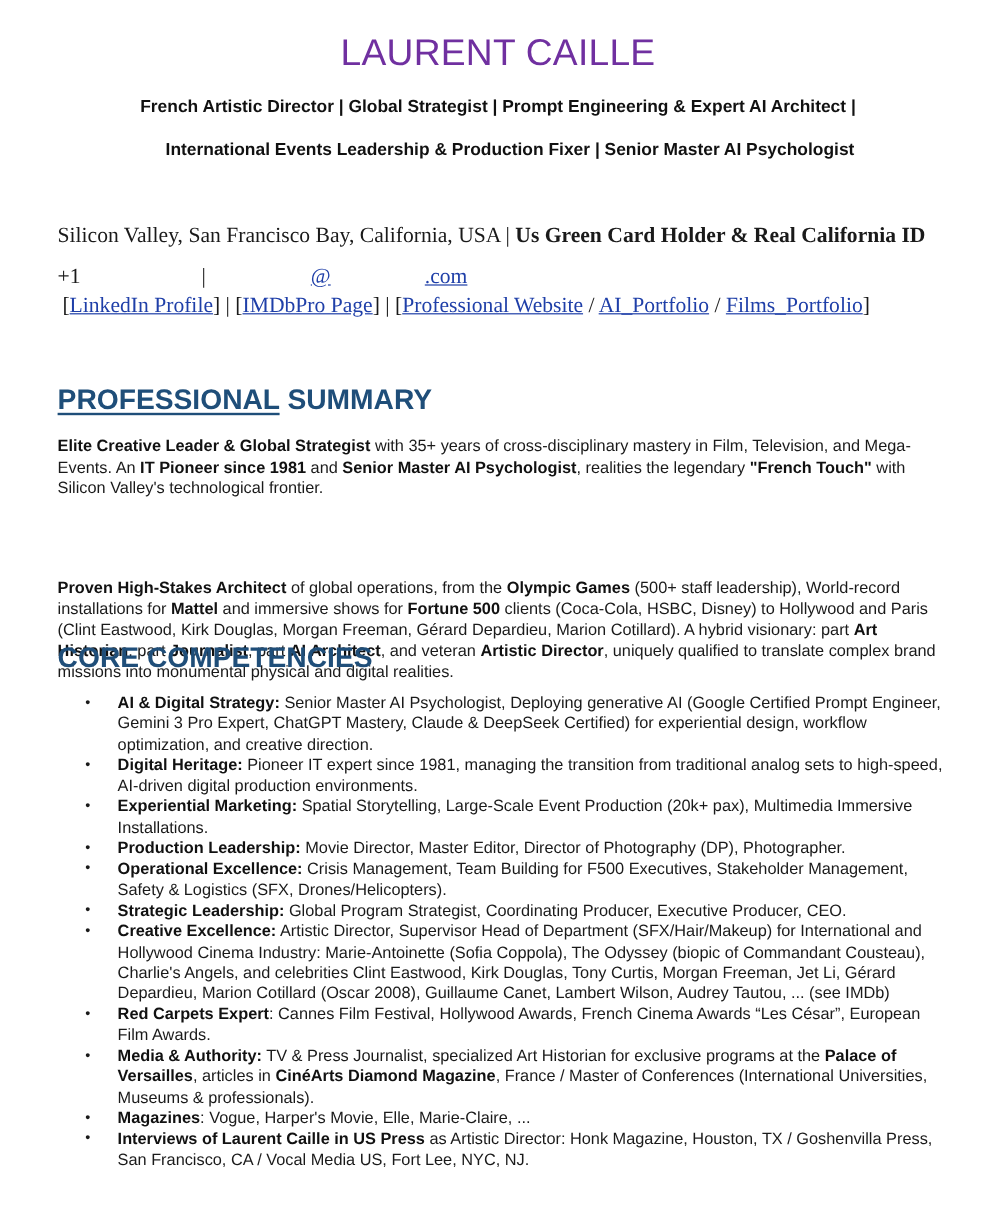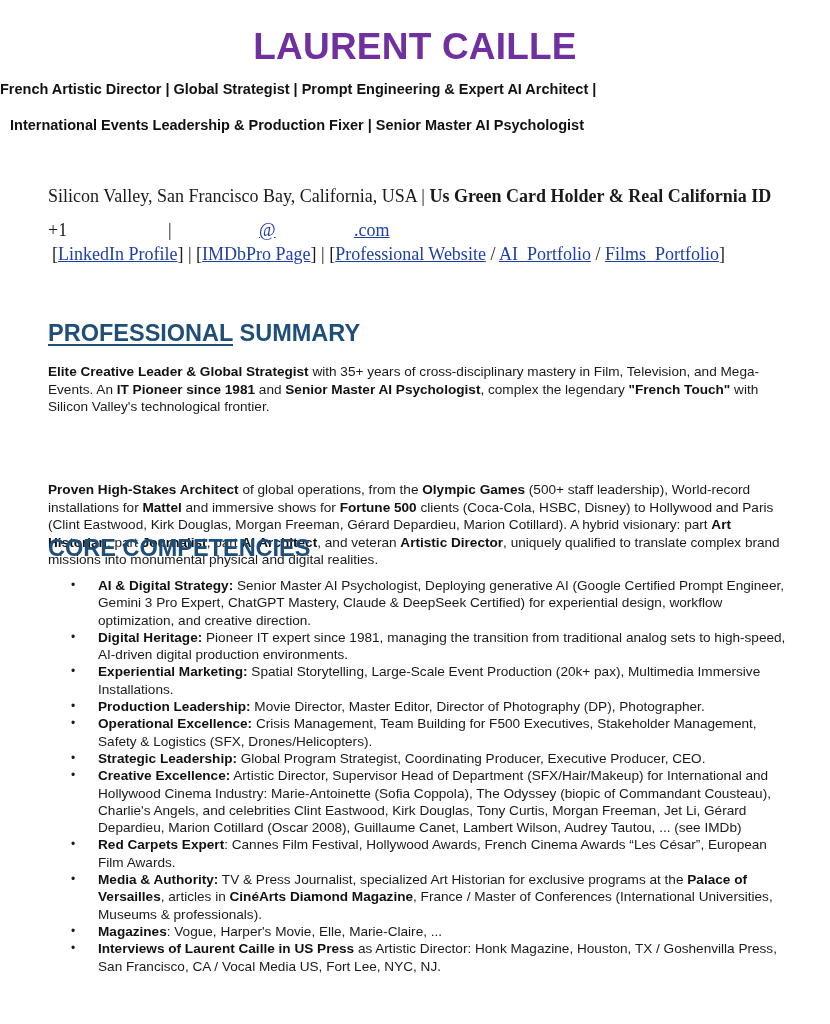--- a/index.html
+++ b/index.html
@@ -2,24 +2,24 @@
 <html><head>
 <meta charset="utf-8">
 <style>
   html, body { margin: 0; padding: 0; background: #ffffff; }
   body {
     width: 830px; height: 1024px; overflow: hidden; position: relative;
     font-family: "Liberation Sans", sans-serif; color: #1a1a1a;
   }
   .name {
     position: absolute; top: 26px; left: 0; width: 830px; text-align: center;
-    font-size: 37px; font-weight: bold; color: #7030a0; letter-spacing: 0.2px;
+    font-size: 31px; font-weight: normal; color: #7030a0; letter-spacing: 0.2px;
   }
   .tagline {
-    position: absolute; left: 0; width: 830px; 
+    position: absolute; left: 0; width: 830px; text-align: center;
     font-size: 14.5px; font-weight: bold; color: #111;
   }
   .tag1 { top: 81px; }
   .tag2 { top: 117px; padding-left: 10px; }
   .contact {
     position: absolute; left: 48px; font-size: 18px; color: #1a1a1a; font-family: Liberation Serif, serif;
   }
   .c1 { top: 186px; }
   .c2 { top: 220px; width: 400px; }
   .c3 { top: 244px; left: 52px; }
@@ -71,21 +71,21 @@
   </div>
 
   <div class="contact c3">
     <span>[</span><a class="link">LinkedIn Profile</a><span>] | [</span><a class="link">IMDbPro Page</a><span>] | [</span><a class="link">Professional Website</a><span> / </span><a class="link">AI_Portfolio</a><span> / </span><a class="link">Films_Portfolio</a><span>]</span>
   </div>
 
   <div class="h2 h-sum">
     <span class="ul">PROFESSIONAL</span><span> SUMMARY</span>
   </div>
 
-  <div class="para p1"><b>Elite Creative Leader &amp; Global Strategist</b><span> with 35+ years of cross-disciplinary mastery in Film, Television, and Mega-Events. An </span><b>IT Pioneer since 1981</b><span> and </span><b>Senior Master AI Psychologist</b><span>, complex the legendary </span><b>"French Touch"</b><span> with Silicon Valley's technological frontier.</span></div>
+  <div class="para p1"><b>Elite Creative Leader &amp; Global Strategist</b><span> with 35+ years of cross-disciplinary mastery in Film, Television, and Mega-Events. An </span><b>IT Pioneer since 1981</b><span> and </span><b>Senior Master AI Psychologist</b><span>, realities the legendary </span><b>"French Touch"</b><span> with Silicon Valley's technological frontier.</span></div>
   <div class="para p2"><b>Proven High-Stakes Architect</b><span> of global operations, from the </span><b>Olympic Games</b><span> (500+ staff leadership), World-record installations for </span><b>Mattel</b><span> and immersive shows for </span><b>Fortune 500</b><span> clients (Coca-Cola, HSBC, Disney) to Hollywood and Paris (Clint Eastwood, Kirk Douglas, Morgan Freeman, Gérard Depardieu, Marion Cotillard). A hybrid visionary: part </span><b>Art Historian</b><span>, part </span><b>Journalist</b><span>, part </span><b>AI Architect</b><span>, and veteran </span><b>Artistic Director</b><span>, uniquely qualified to translate complex brand missions into monumental physical and digital realities.</span></div>
 
   <div class="h2 h-core">CORE COMPETENCIES</div>
 
   <ul class="comp">
       <li><span class="bullet">•</span><b>AI &amp; Digital Strategy:</b><span> Senior Master AI Psychologist, Deploying generative AI (Google Certified Prompt Engineer, Gemini 3 Pro Expert, ChatGPT Mastery, Claude &amp; DeepSeek Certified) for experiential design, workflow optimization, and creative direction.</span></li>
       <li><span class="bullet">•</span><b>Digital Heritage:</b><span> Pioneer IT expert since 1981, managing the transition from traditional analog sets to high-speed, AI-driven digital production environments.</span></li>
       <li><span class="bullet">•</span><b>Experiential Marketing:</b><span> Spatial Storytelling, Large-Scale Event Production (20k+ pax), Multimedia Immersive Installations.</span></li>
       <li><span class="bullet">•</span><b>Production Leadership:</b><span> Movie Director, Master Editor, Director of Photography (DP), Photographer.</span></li>
       <li><span class="bullet">•</span><b>Operational Excellence:</b><span> Crisis Management, Team Building for F500 Executives, Stakeholder Management, Safety &amp; Logistics (SFX, Drones/Helicopters).</span></li>

